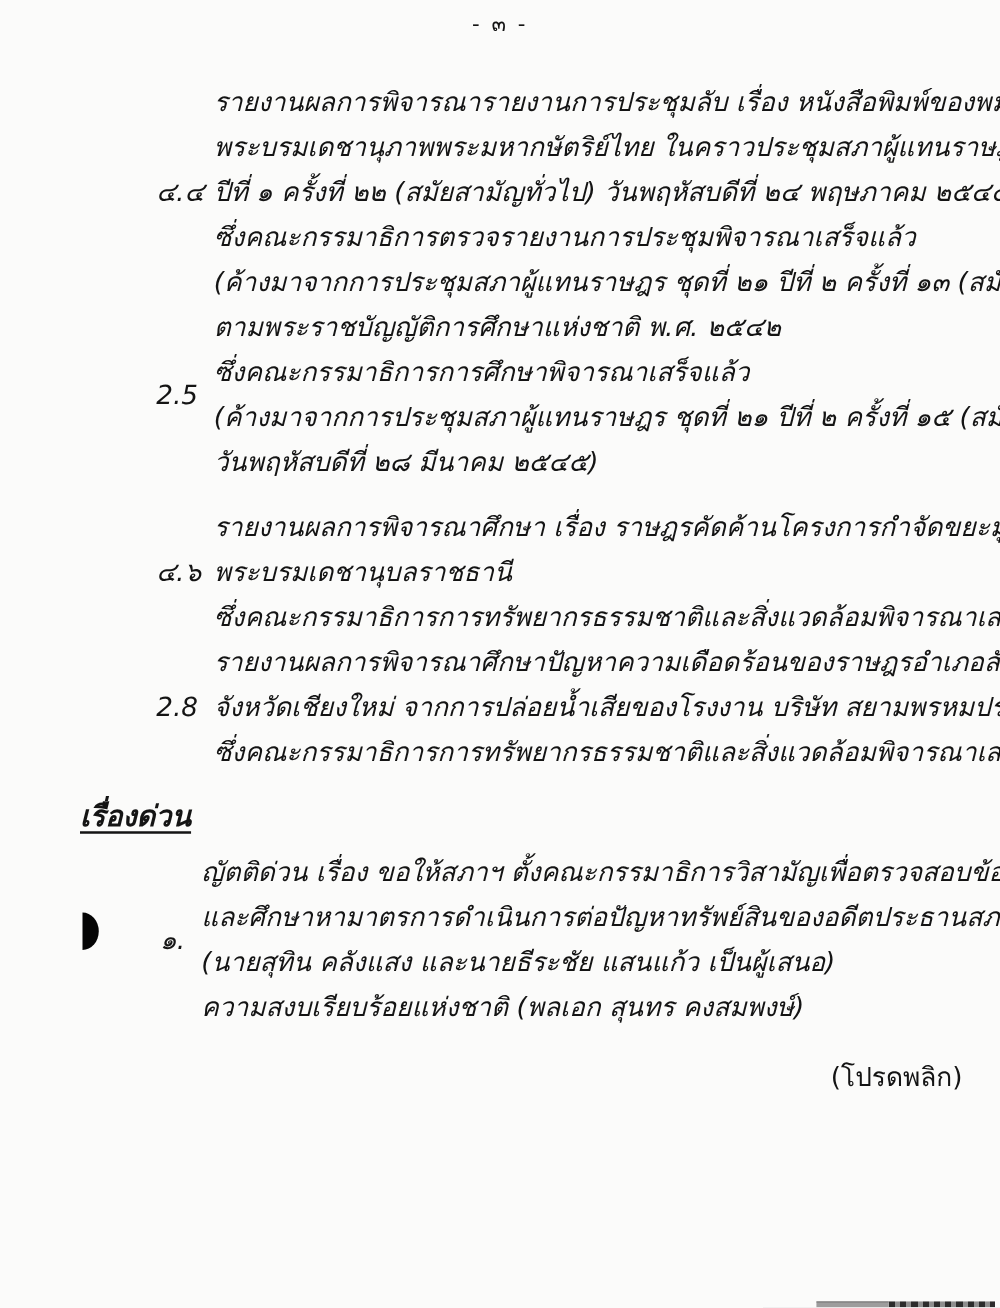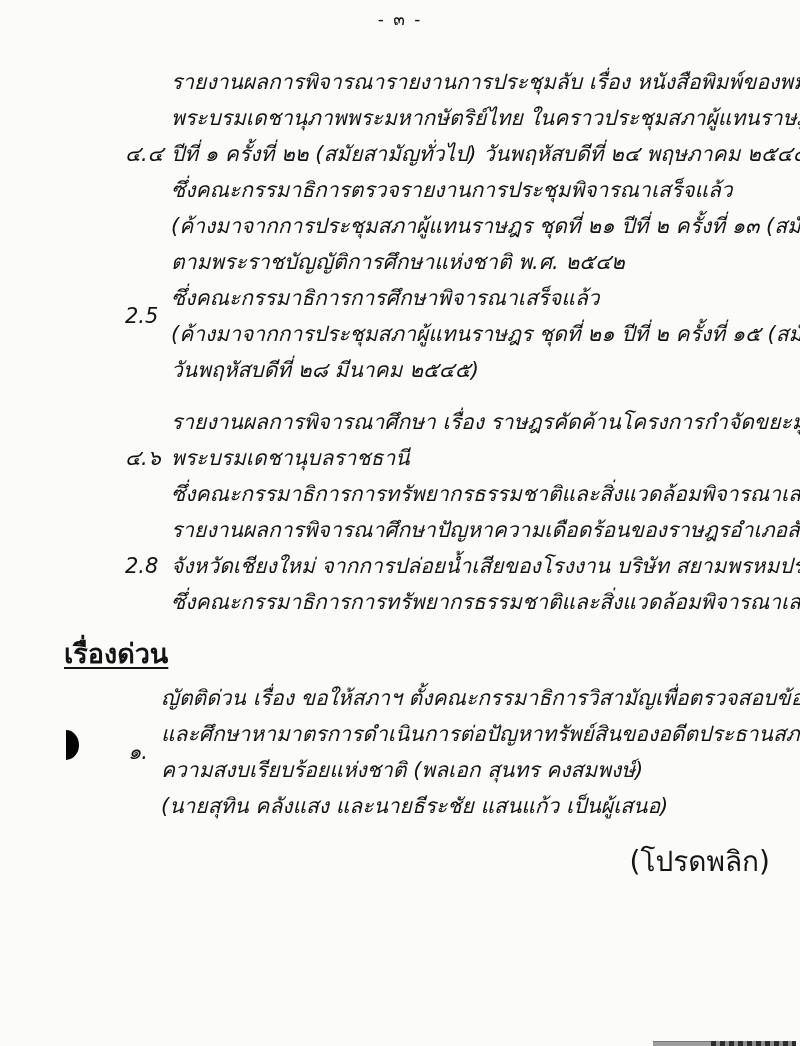--- a/index.html
+++ b/index.html
@@ -33,31 +33,32 @@
   }
   .item .num {
     flex: 0 0 46px;
     white-space: nowrap;
   }
   .item .body { flex: 1 1 auto; min-width: 0; }
   .item .line { white-space: nowrap; }
   .gap-before { margin-top: 16px; }
   .urgent-heading {
     margin: 16px 0 8px 64px;
-    font-size: 27px;
+    font-size: 23px;
     font-weight: bold;
     text-decoration: underline;
     text-underline-offset: 4px;
+    font-style: italic;
   }
   .urgent-item { margin-left: 128px; }
   .urgent-item .num { flex: 0 0 33px; }
   .footer-note {
     margin: 20px 30px 0 0;
     text-align: right;
-    font-size: 28px;
+    font-size: 21px;
   }
   
   .mark-halfmoon {
     position: absolute;
     left: 66px;
     top: 730px;
     width: 13px;
     height: 30px;
     background: #050505;
     border-radius: 0 100% 100% 0 / 0 50% 50% 0;
@@ -129,22 +130,22 @@
       </div>
     </div>
 
     <div class="urgent-heading">เรื่องด่วน</div>
 
     <div class="item urgent-item">
       <div class="num">๑.</div>
       <div class="body">
         <div class="line">ญัตติด่วน เรื่อง ขอให้สภาฯ ตั้งคณะกรรมาธิการวิสามัญเพื่อตรวจสอบข้อเท็จจริง</div>
         <div class="line">และศึกษาหามาตรการดำเนินการต่อปัญหาทรัพย์สินของอดีตประธานสภารักษา</div>
+        <div class="line">(นายสุทิน คลังแสง และนายธีระชัย แสนแก้ว เป็นผู้เสนอ)</div>
         <div class="line">ความสงบเรียบร้อยแห่งชาติ (พลเอก สุนทร คงสมพงษ์)</div>
-        <div class="line">(นายสุทิน คลังแสง และนายธีระชัย แสนแก้ว เป็นผู้เสนอ)</div>
       </div>
     </div>
 
     <div class="footer-note">(โปรดพลิก)</div>
 
   </div>
 
   <div class="mark-halfmoon"></div>
   <div class="mark-bottombar">
     <div class="seg-solid"></div>

